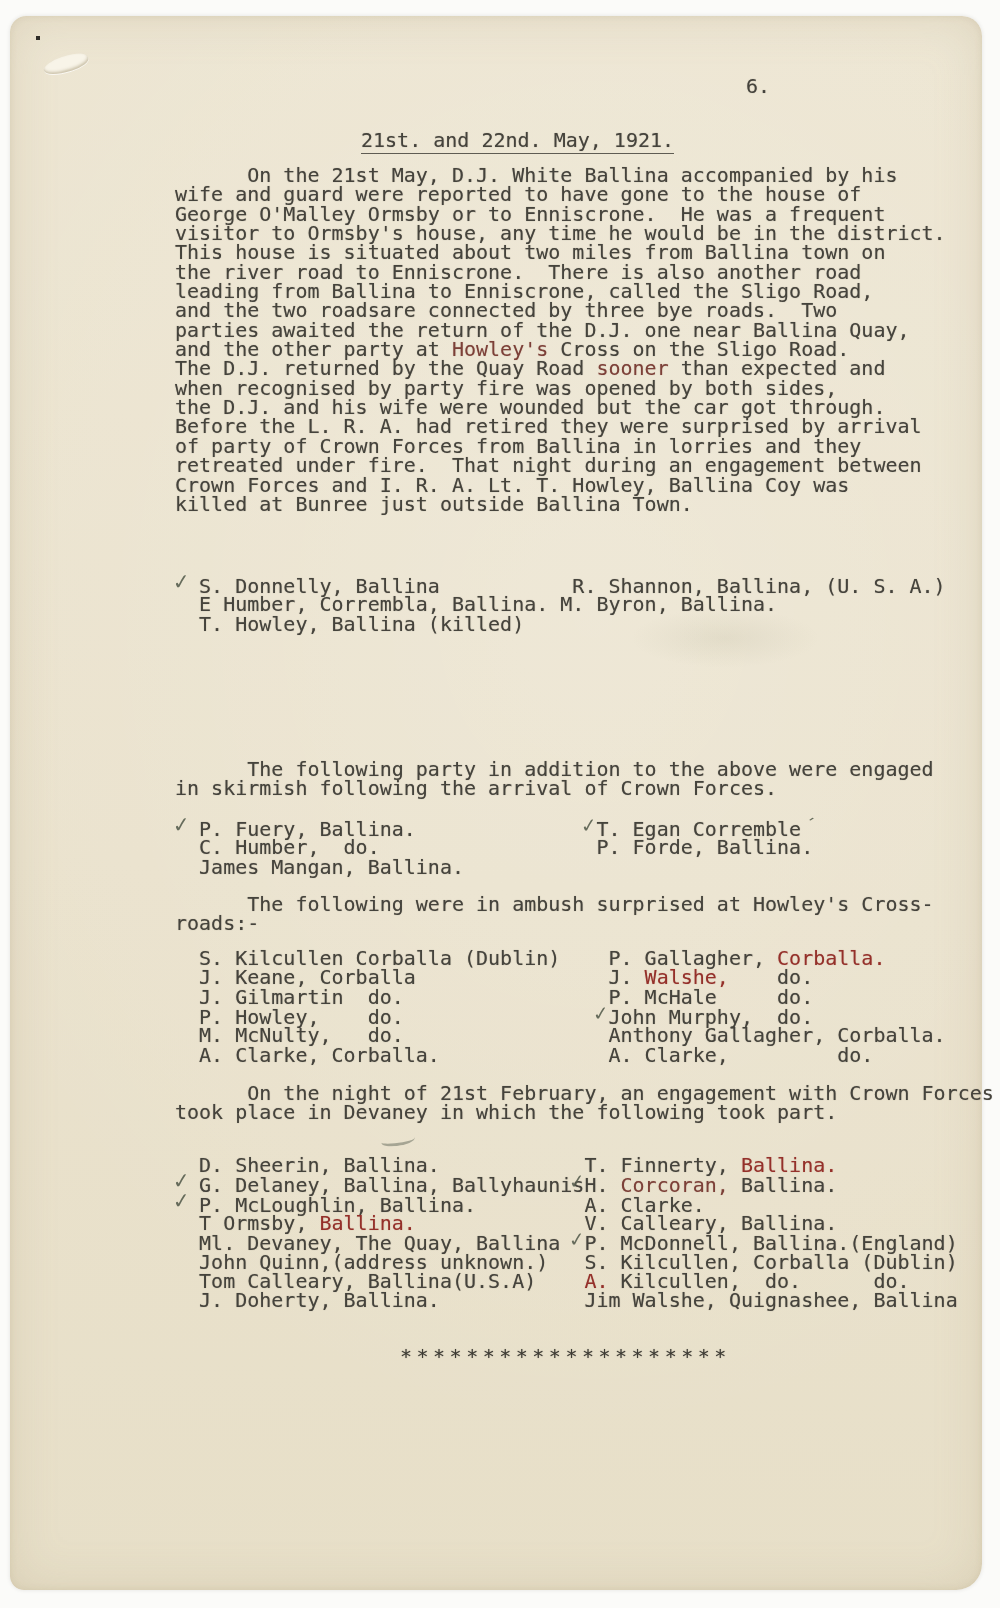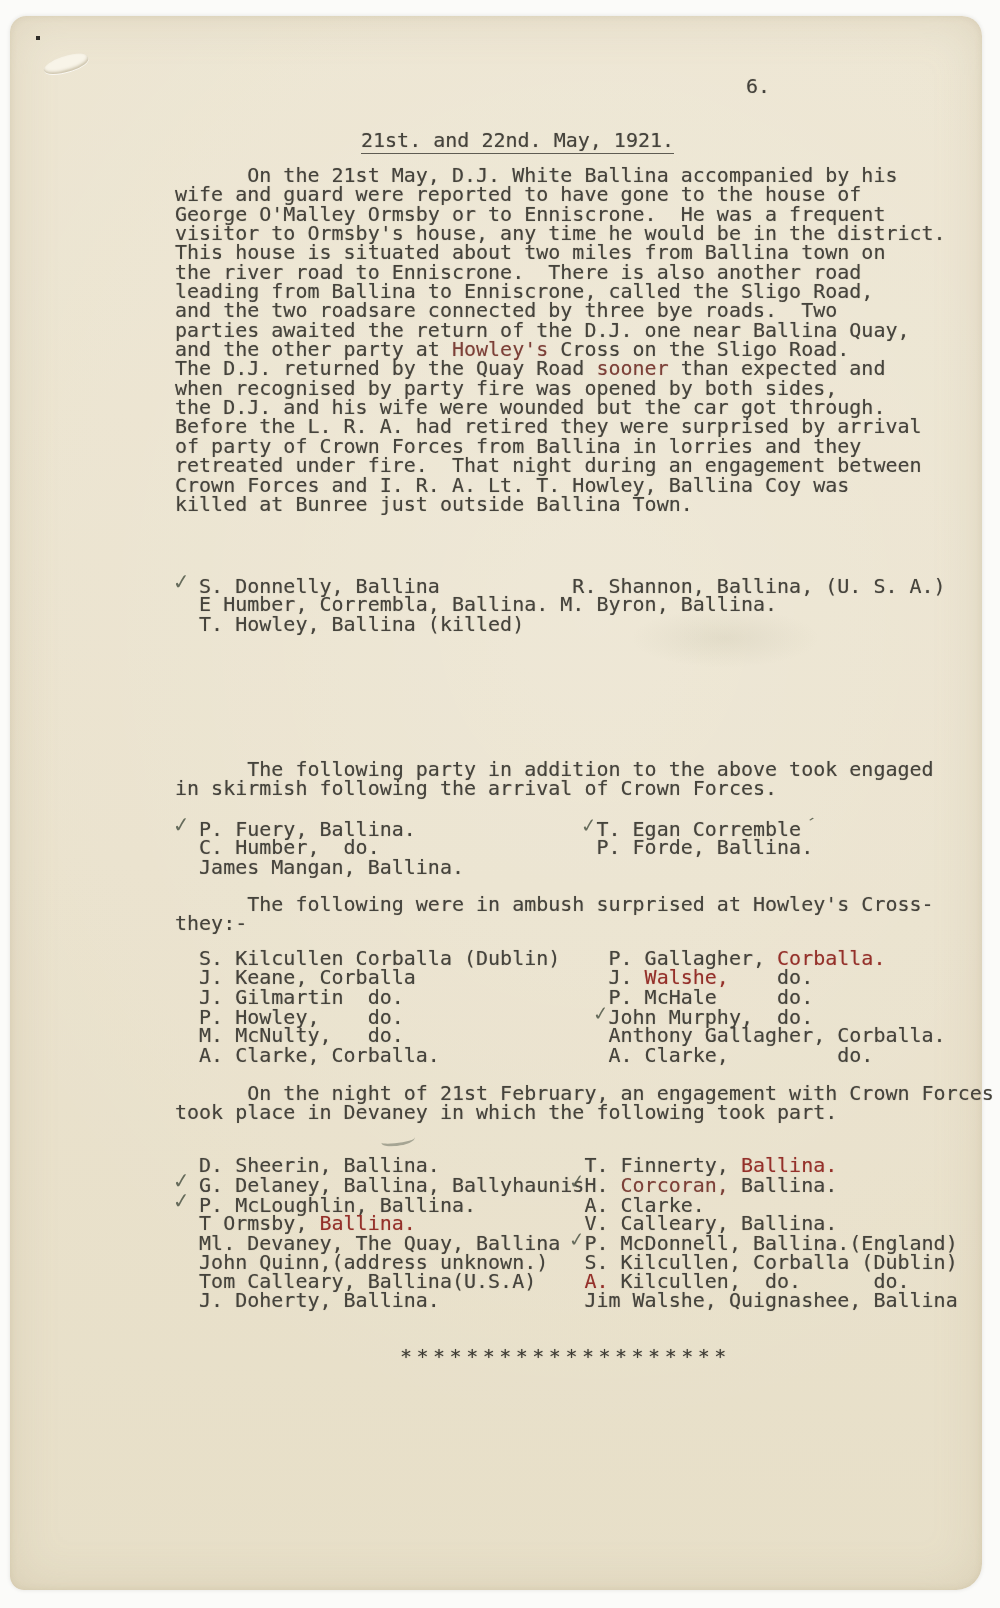--- a/index.html
+++ b/index.html
@@ -75,23 +75,23 @@
   <div class="faint-stamp"></div>
   <div class="pencil-squiggle"></div>
 
   <div class="page-number">6.</div>
   <div class="doc-title">21st. and 22nd. May, 1921.</div>
 
   <div class="block" style="top:150px"><div class="tline"><span class="ink">      On the 21st May, D.J. White Ballina accompanied by his</span></div><div class="tline"><span class="ink">wife and guard were reported to have gone to the house of</span></div><div class="tline"><span class="ink">George O'Malley Ormsby or to Enniscrone.  He was a frequent</span></div><div class="tline"><span class="ink">visitor to Ormsby's house, any time he would be in the district.</span></div><div class="tline"><span class="ink">This house is situated about two miles from Ballina town on</span></div><div class="tline"><span class="ink">the river road to Enniscrone.  There is also another road</span></div><div class="tline"><span class="ink">leading from Ballina to Enniscrone, called the Sligo Road,</span></div><div class="tline"><span class="ink">and the two roadsare connected by three bye roads.  Two</span></div><div class="tline"><span class="ink">parties awaited the return of the D.J. one near Ballina Quay,</span></div><div class="tline"><span class="ink">and the other party at </span><span class="ink-red2">Howley's</span><span class="ink"> Cross on the Sligo Road.</span></div><div class="tline"><span class="ink">The D.J. returned by the Quay Road </span><span class="ink-red2">sooner</span><span class="ink"> than expected and</span></div><div class="tline"><span class="ink">when recognised by party fire was opened by both sides,</span></div><div class="tline"><span class="ink">the D.J. and his wife were wounded but the car got through.</span></div><div class="tline"><span class="ink">Before the L. R. A. had retired they were surprised by arrival</span></div><div class="tline"><span class="ink">of party of Crown Forces from Ballina in lorries and they</span></div><div class="tline"><span class="ink">retreated under fire.  That night during an engagement between</span></div><div class="tline"><span class="ink">Crown Forces and I. R. A. Lt. T. Howley, Ballina Coy was</span></div><div class="tline"><span class="ink">killed at Bunree just outside Ballina Town.</span></div></div>
 
   <div class="block" style="top:560px"><div class="tline"><span class="ink-check">✓</span><span class="ink">  S. Donnelly, Ballina           R. Shannon, Ballina, (U. S. A.)</span></div><div class="tline"><span class="ink">  E Humber, Corrembla, Ballina. M. Byron, Ballina.</span></div><div class="tline"><span class="ink">  T. Howley, Ballina (killed)</span></div></div>
 
-  <div class="block" style="top:744px"><div class="tline"><span class="ink">      The following party in addition to the above took engaged</span></div><div class="tline"><span class="ink">in skirmish following the arrival of Crown Forces.</span></div></div>
+  <div class="block" style="top:744px"><div class="tline"><span class="ink">      The following party in addition to the above were engaged</span></div><div class="tline"><span class="ink">in skirmish following the arrival of Crown Forces.</span></div></div>
   <div class="block" style="top:803px"><div class="tline"><span class="ink-check">✓</span><span class="ink">  P. Fuery, Ballina.               </span><span class="ink-check2">✓</span><span class="ink">T. Egan Corremble</span><span class="ink-tick">´</span></div><div class="tline"><span class="ink">  C. Humber,  do.                  P. Forde, Ballina.</span></div><div class="tline"><span class="ink">  James Mangan, Ballina.</span></div></div>
 
-  <div class="block" style="top:879px"><div class="tline"><span class="ink">      The following were in ambush surprised at Howley's Cross-</span></div><div class="tline"><span class="ink">they:-</span></div></div>
+  <div class="block" style="top:879px"><div class="tline"><span class="ink">      The following were in ambush surprised at Howley's Cross-</span></div><div class="tline"><span class="ink">roads:-</span></div></div>
   <div class="block" style="top:933px"><div class="tline"><span class="ink">  S. Kilcullen Corballa (Dublin)    P. Gallagher, </span><span class="ink-red">Corballa.</span></div><div class="tline"><span class="ink">  J. Keane, Corballa                J. </span><span class="ink-red">Walshe,</span><span class="ink">    do.</span></div><div class="tline"><span class="ink">  J. Gilmartin  do.                 P. McHale     do.</span></div><div class="tline"><span class="ink">  P. Howley,    do.                 </span><span class="ink-check2">✓</span><span class="ink">John Murphy,  do.</span></div><div class="tline"><span class="ink">  M. McNulty,   do.                 Anthony Gallagher, Corballa.</span></div><div class="tline"><span class="ink">  A. Clarke, Corballa.              A. Clarke,         do.</span></div></div>
 
   <div class="block" style="top:1068px"><div class="tline"><span class="ink">      On the night of 21st February, an engagement with Crown Forces</span></div><div class="tline"><span class="ink">took place in Devaney in which the following took part.</span></div></div>
   <div class="block" style="top:1140px"><div class="tline"><span class="ink">  D. Sheerin, Ballina.            T. Finnerty, </span><span class="ink-red">Ballina.</span></div><div class="tline"><span class="ink-check">✓</span><span class="ink">  G. Delaney, Ballina, Ballyhaunis</span><span class="ink-check2">✓</span><span class="ink">H. </span><span class="ink-red2">Corcoran,</span><span class="ink"> Ballina.</span></div><div class="tline"><span class="ink-check">✓</span><span class="ink">  P. McLoughlin, Ballina.         A. Clarke.</span></div><div class="tline"><span class="ink">  T Ormsby, </span><span class="ink-red">Ballina.</span><span class="ink">              V. Calleary, Ballina.</span></div><div class="tline"><span class="ink">  Ml. Devaney, The Quay, Ballina  </span><span class="ink-check2">✓</span><span class="ink">P. McDonnell, Ballina.(England)</span></div><div class="tline"><span class="ink">  John Quinn,(address unknown.)   S. Kilcullen, Corballa (Dublin)</span></div><div class="tline"><span class="ink">  Tom Calleary, Ballina(U.S.A)    </span><span class="ink-red">A.</span><span class="ink"> Kilcullen,  do.      do.</span></div><div class="tline"><span class="ink">  J. Doherty, Ballina.            Jim Walshe, Quignashee, Ballina</span></div></div>
 
   <div class="separator">********************</div>
 </div>
 
 </body></html>

